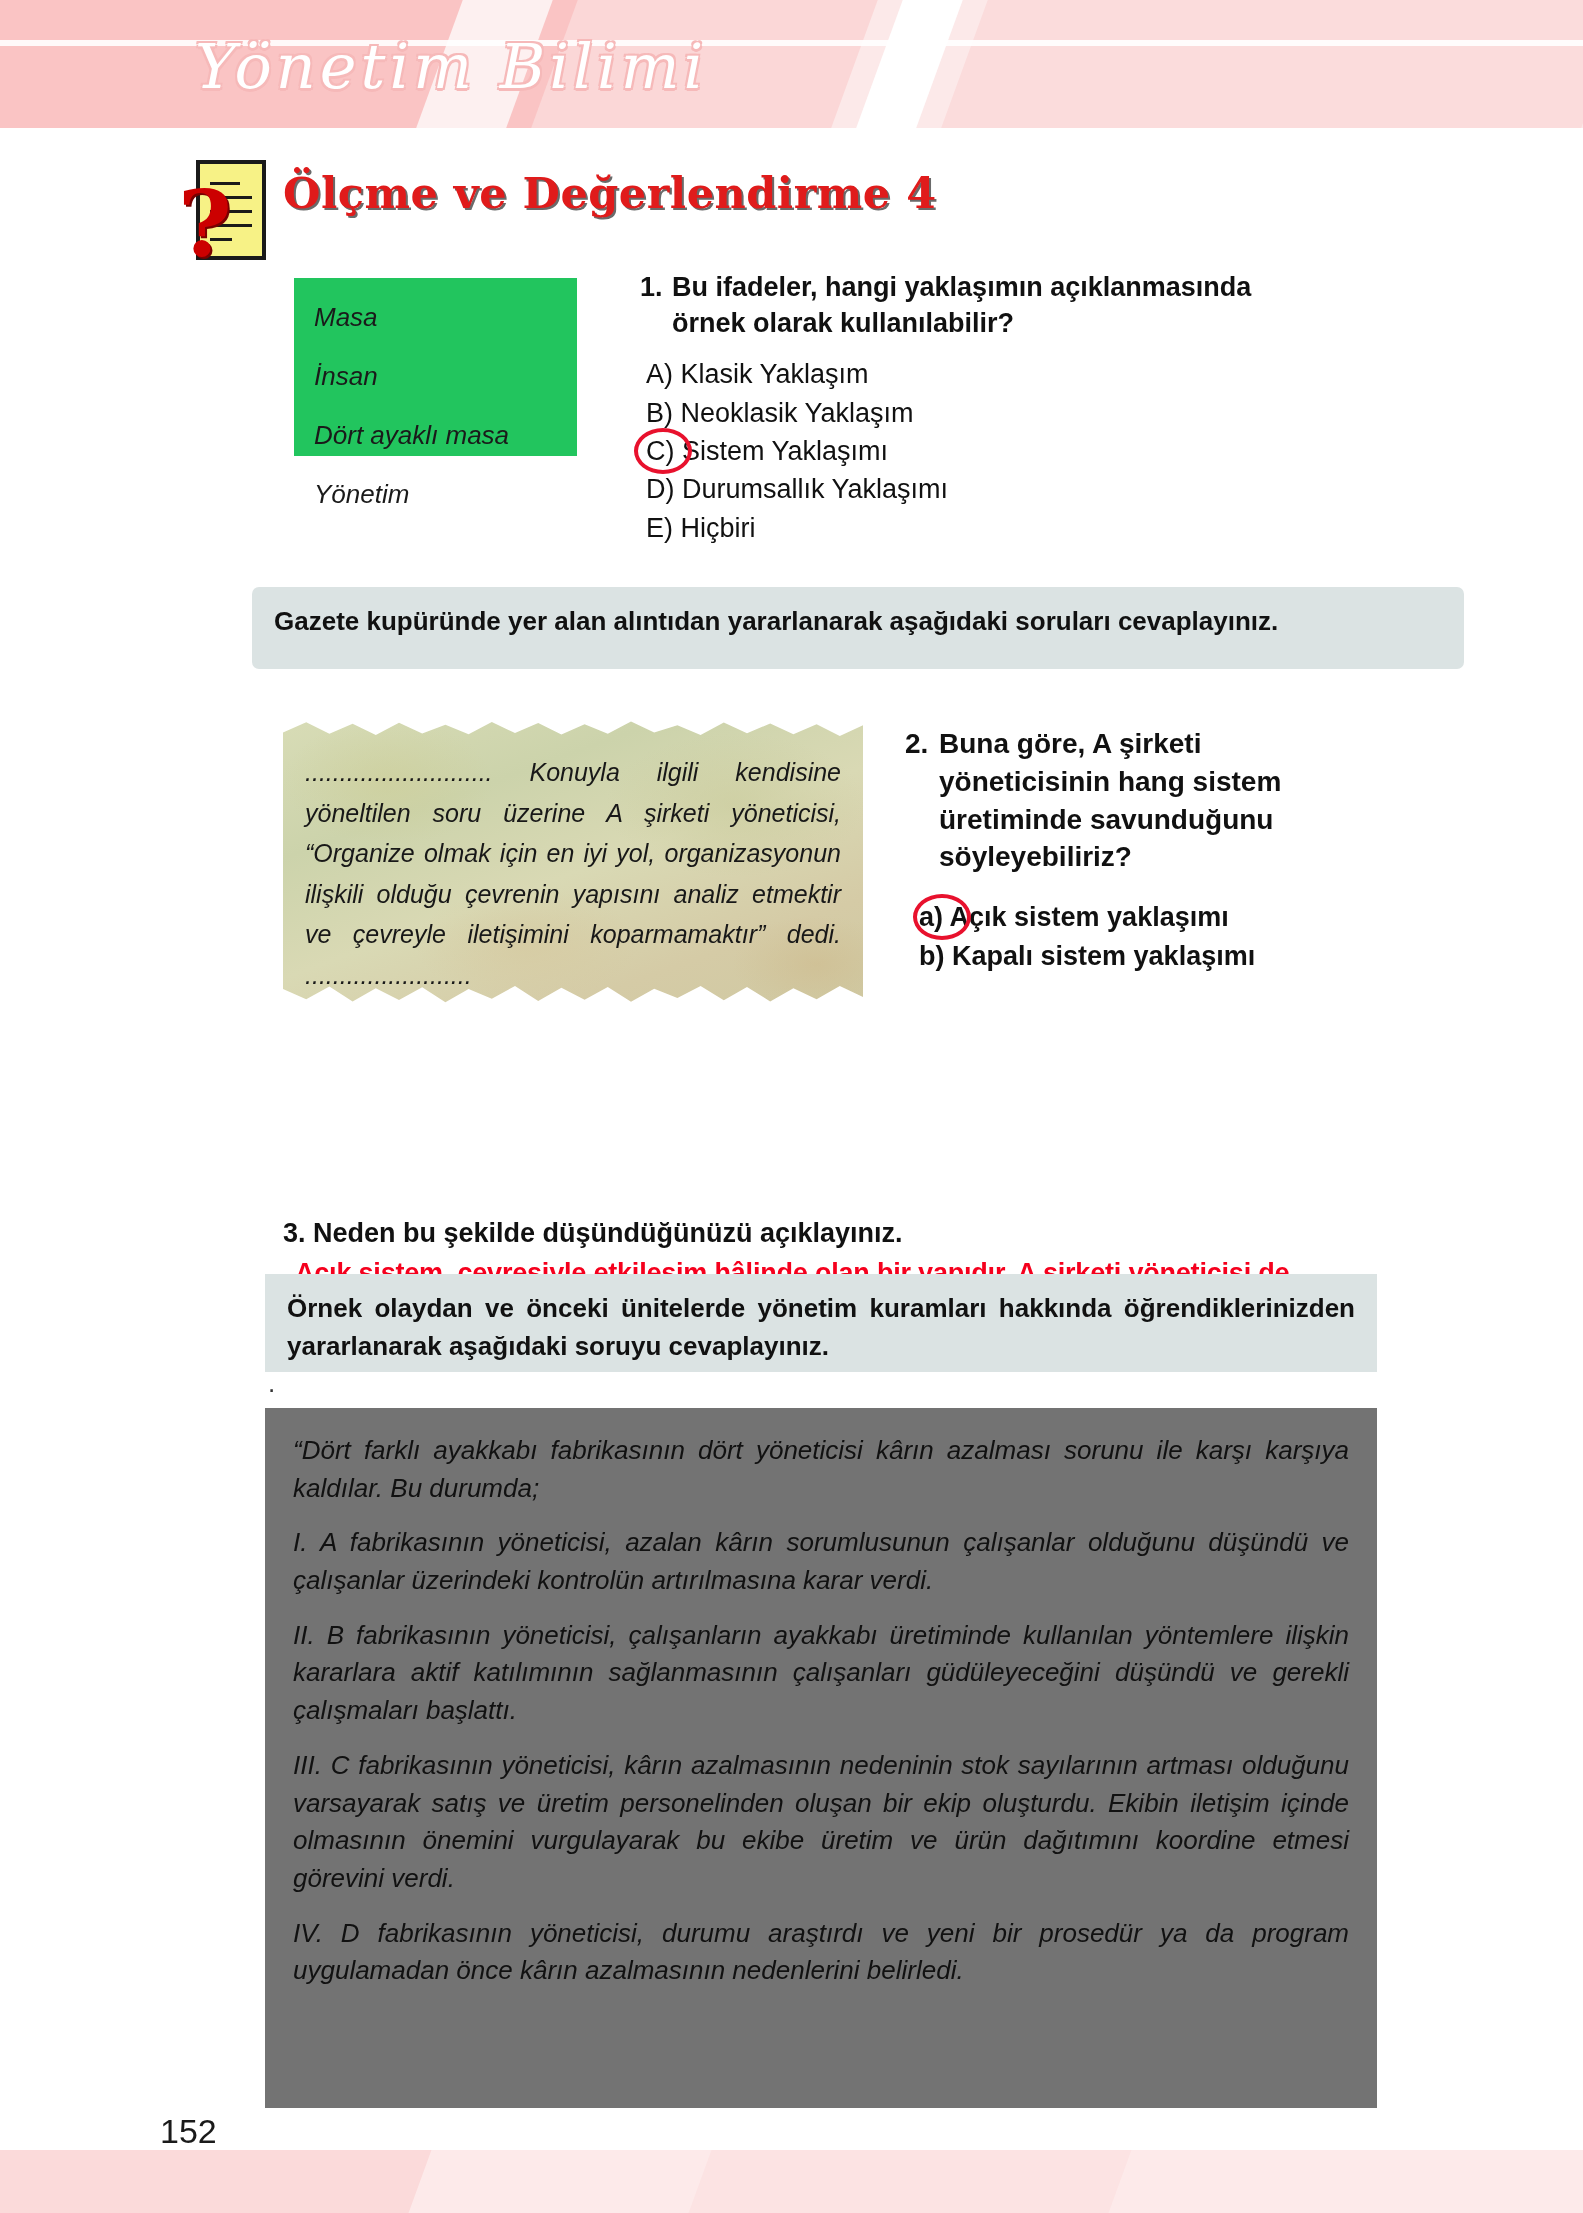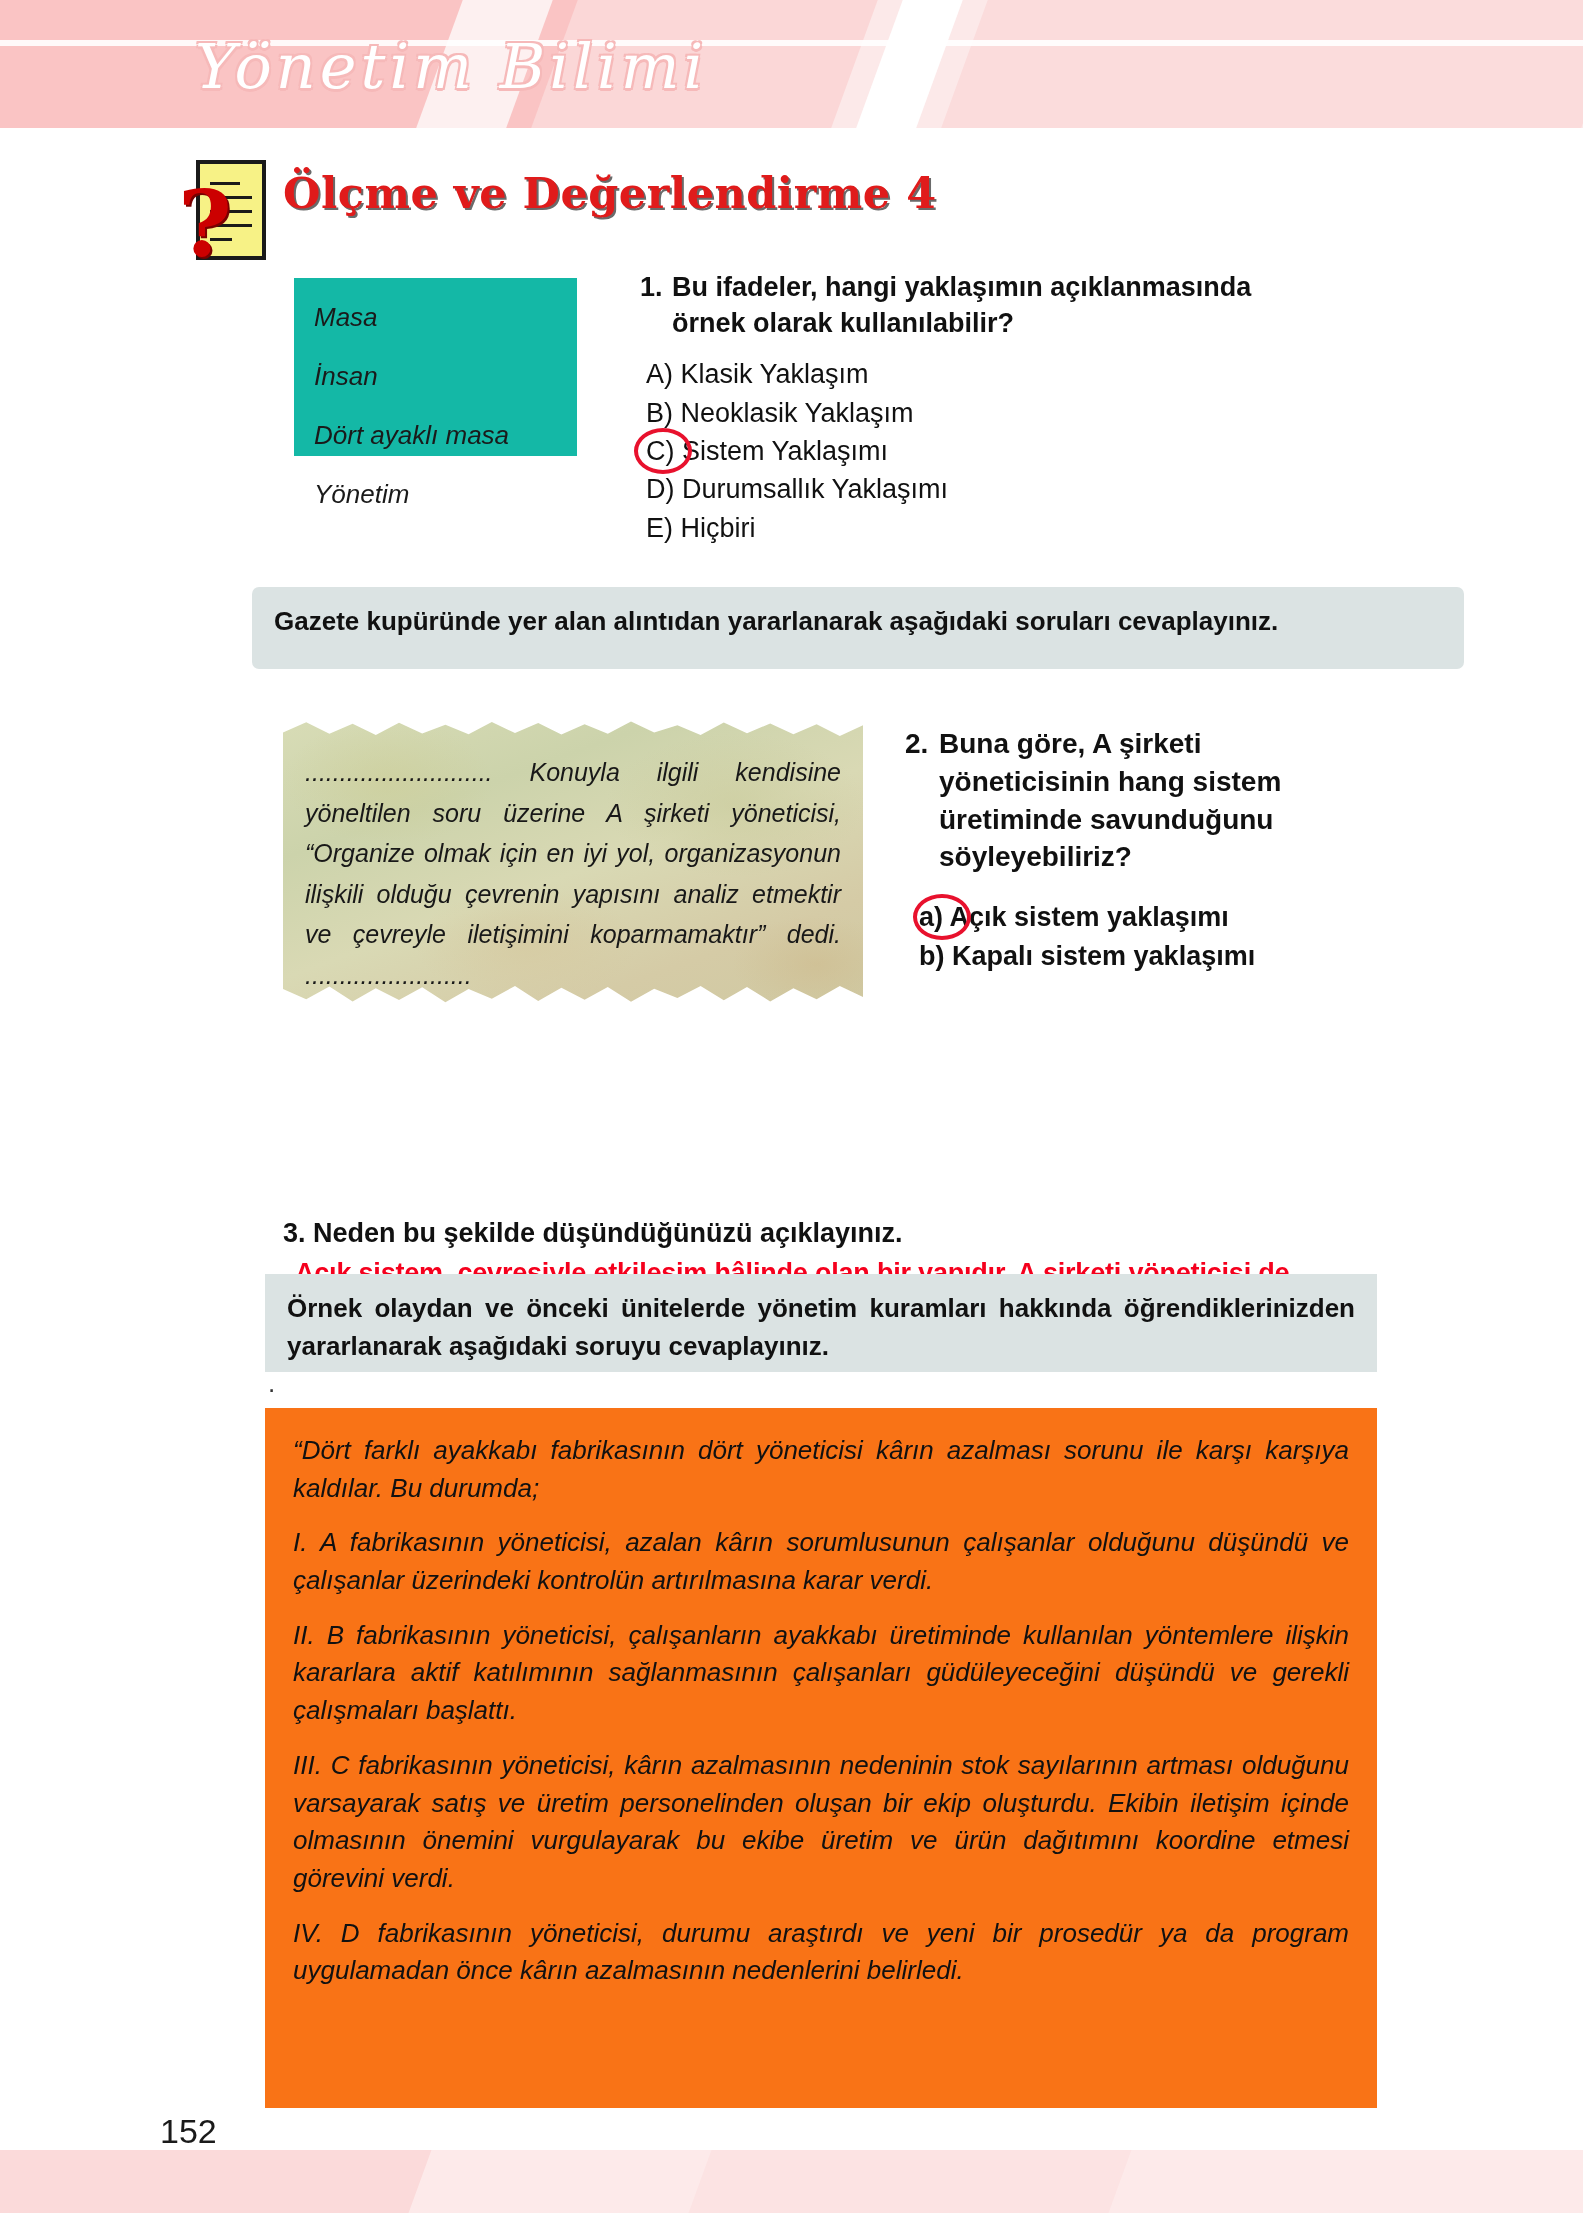--- a/index.html
+++ b/index.html
@@ -53,21 +53,21 @@
   .section-title{
     position:absolute;left:283px;top:18px;
     font-family:"DejaVu Serif",serif;font-weight:bold;font-size:43px;
     color:#e01b1b;letter-spacing:.5px;white-space:nowrap;
     text-shadow:2px 2px 0 #6a6a6a;
   }
 
   
   .wordbox{
     position:absolute;left:294px;top:128px;width:283px;height:178px;
-    background:#14b8a6;
+    background:#22c55e;
   }
   .wordbox span{
     display:block;font-style:italic;font-size:26px;color:#1a1a1a;
     margin-left:20px;
   }
   .wordbox span:nth-child(1){margin-top:24px;}
   .wordbox span{margin-bottom:28px;}
 
   
   .q1{position:absolute;left:640px;top:120px;width:760px;}
@@ -143,21 +143,21 @@
   .q3-dots{position:absolute;font-size:26px;color:#333;letter-spacing:2px;}
   .d1{left:268px;top:1138px;}
   .d1b{left:1355px;top:1126px;}
   .d2{left:268px;top:1178px;}
   .d2b{left:1355px;top:1170px;}
   .d3{left:268px;top:1218px;}
 
   
   .casebox{
     position:absolute;left:265px;top:1258px;width:1112px;height:700px;
-    background:#f97316;box-sizing:border-box;padding:24px 28px 20px 28px;
+    background:#737373;box-sizing:border-box;padding:24px 28px 20px 28px;
   }
   .casebox p{
     margin:0 0 17px 0;font-style:italic;font-size:26px;color:#111;
     line-height:1.45;text-align:justify;
   }
 
   .page-number{
     position:absolute;left:160px;top:1962px;
     font-size:34px;color:#1a1a1a;
   }

